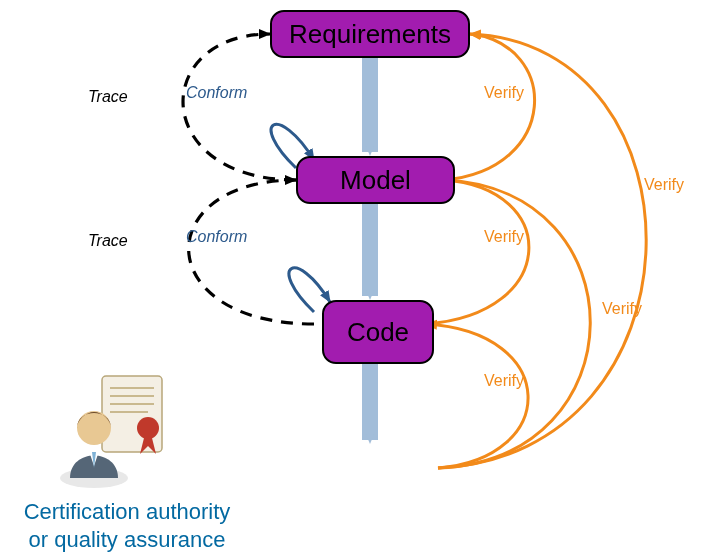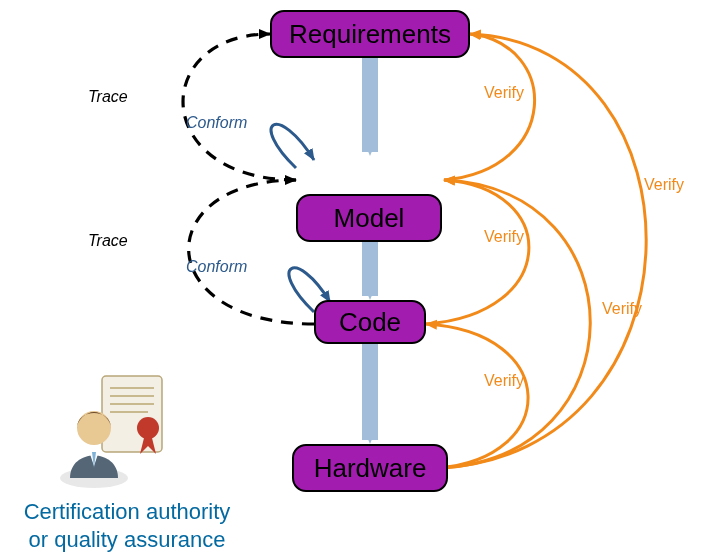--- a/index.html
+++ b/index.html
@@ -1,21 +1,21 @@
 <!DOCTYPE html>
 <html><head>
 <meta charset="utf-8">
 <style>
   html,body{margin:0;padding:0;width:720px;height:559px;font-family:Arial,Helvetica,sans-serif;background:#fff;}
   .stage{position:relative;width:720px;height:559px;}
   svg{position:absolute;top:0;left:0;}
   .node{position:absolute;border:2.5px solid #000;border-radius:14px;background:#a21caf;display:flex;align-items:center;justify-content:center;font-size:26px;box-sizing:border-box;}
   .label{position:absolute;font-size:16px;}
   .trace{font-style:italic;}
-  .conform{font-style:italic;color:#2d5a8c;margin-top:30px;}
+  .conform{font-style:italic;color:#2d5a8c;}
   .verify{color:#f28a1a;}
   .caption{position:absolute;font-size:22px;color:#0369a1;text-align:center;line-height:1.25;}
   .iconwrap{position:absolute;}
 </style>
 </head>
 <body>
 <div class="stage">
 
 <svg width="720" height="559">
   <defs>
@@ -46,28 +46,25 @@
   <path d="M 444 180 C 560 170 560 44 470 34" fill="none" stroke="#f28a1a" stroke-width="3" marker-end="url(#arr-verify)"></path>
   <path d="M 426 324 C 560 314 560 188 444 180" fill="none" stroke="#f28a1a" stroke-width="3" marker-end="url(#arr-verify)"></path>
   <path d="M 438 468 C 560 458 560 332 426 324" fill="none" stroke="#f28a1a" stroke-width="3" marker-end="url(#arr-verify)"></path>
   <path d="M 438 468 C 640 460 640 188 444 180" fill="none" stroke="#f28a1a" stroke-width="3" marker-end="url(#arr-verify)"></path>
   <path d="M 438 468 C 710 455 710 44 470 34" fill="none" stroke="#f28a1a" stroke-width="3" marker-end="url(#arr-verify)"></path>
 </svg>
 
 <div class="node" style="left:270px;top:10px;width:200px;height:48px;">
   <span>Requirements</span>
 </div>
-<div class="node" style="left:296px;top:156px;width:146px;height:48px;margin-top:38px;">
+<div class="node" style="left:296px;top:156px;width:159px;height:48px;">
   <span>Model</span>
 </div>
-<div class="node" style="left:314px;top:300px;width:112px;height:44px;">
+<div class="node" style="left:322px;top:300px;width:112px;height:64px;">
   <span>Code</span>
-</div>
-<div class="node" style="left:292px;top:444px;width:156px;height:48px;">
-  <span>Hardware</span>
 </div>
 
 <div class="label trace" style="left:88px;top:88px;">Trace</div>
 <div class="label trace" style="left:88px;top:232px;">Trace</div>
 <div class="label conform" style="left:186px;top:84px;">Conform</div>
 <div class="label conform" style="left:186px;top:228px;">Conform</div>
 <div class="label verify" style="left:484px;top:84px;">Verify</div>
 <div class="label verify" style="left:484px;top:228px;">Verify</div>
 <div class="label verify" style="left:484px;top:372px;">Verify</div>
 <div class="label verify" style="left:602px;top:300px;">Verify</div>

